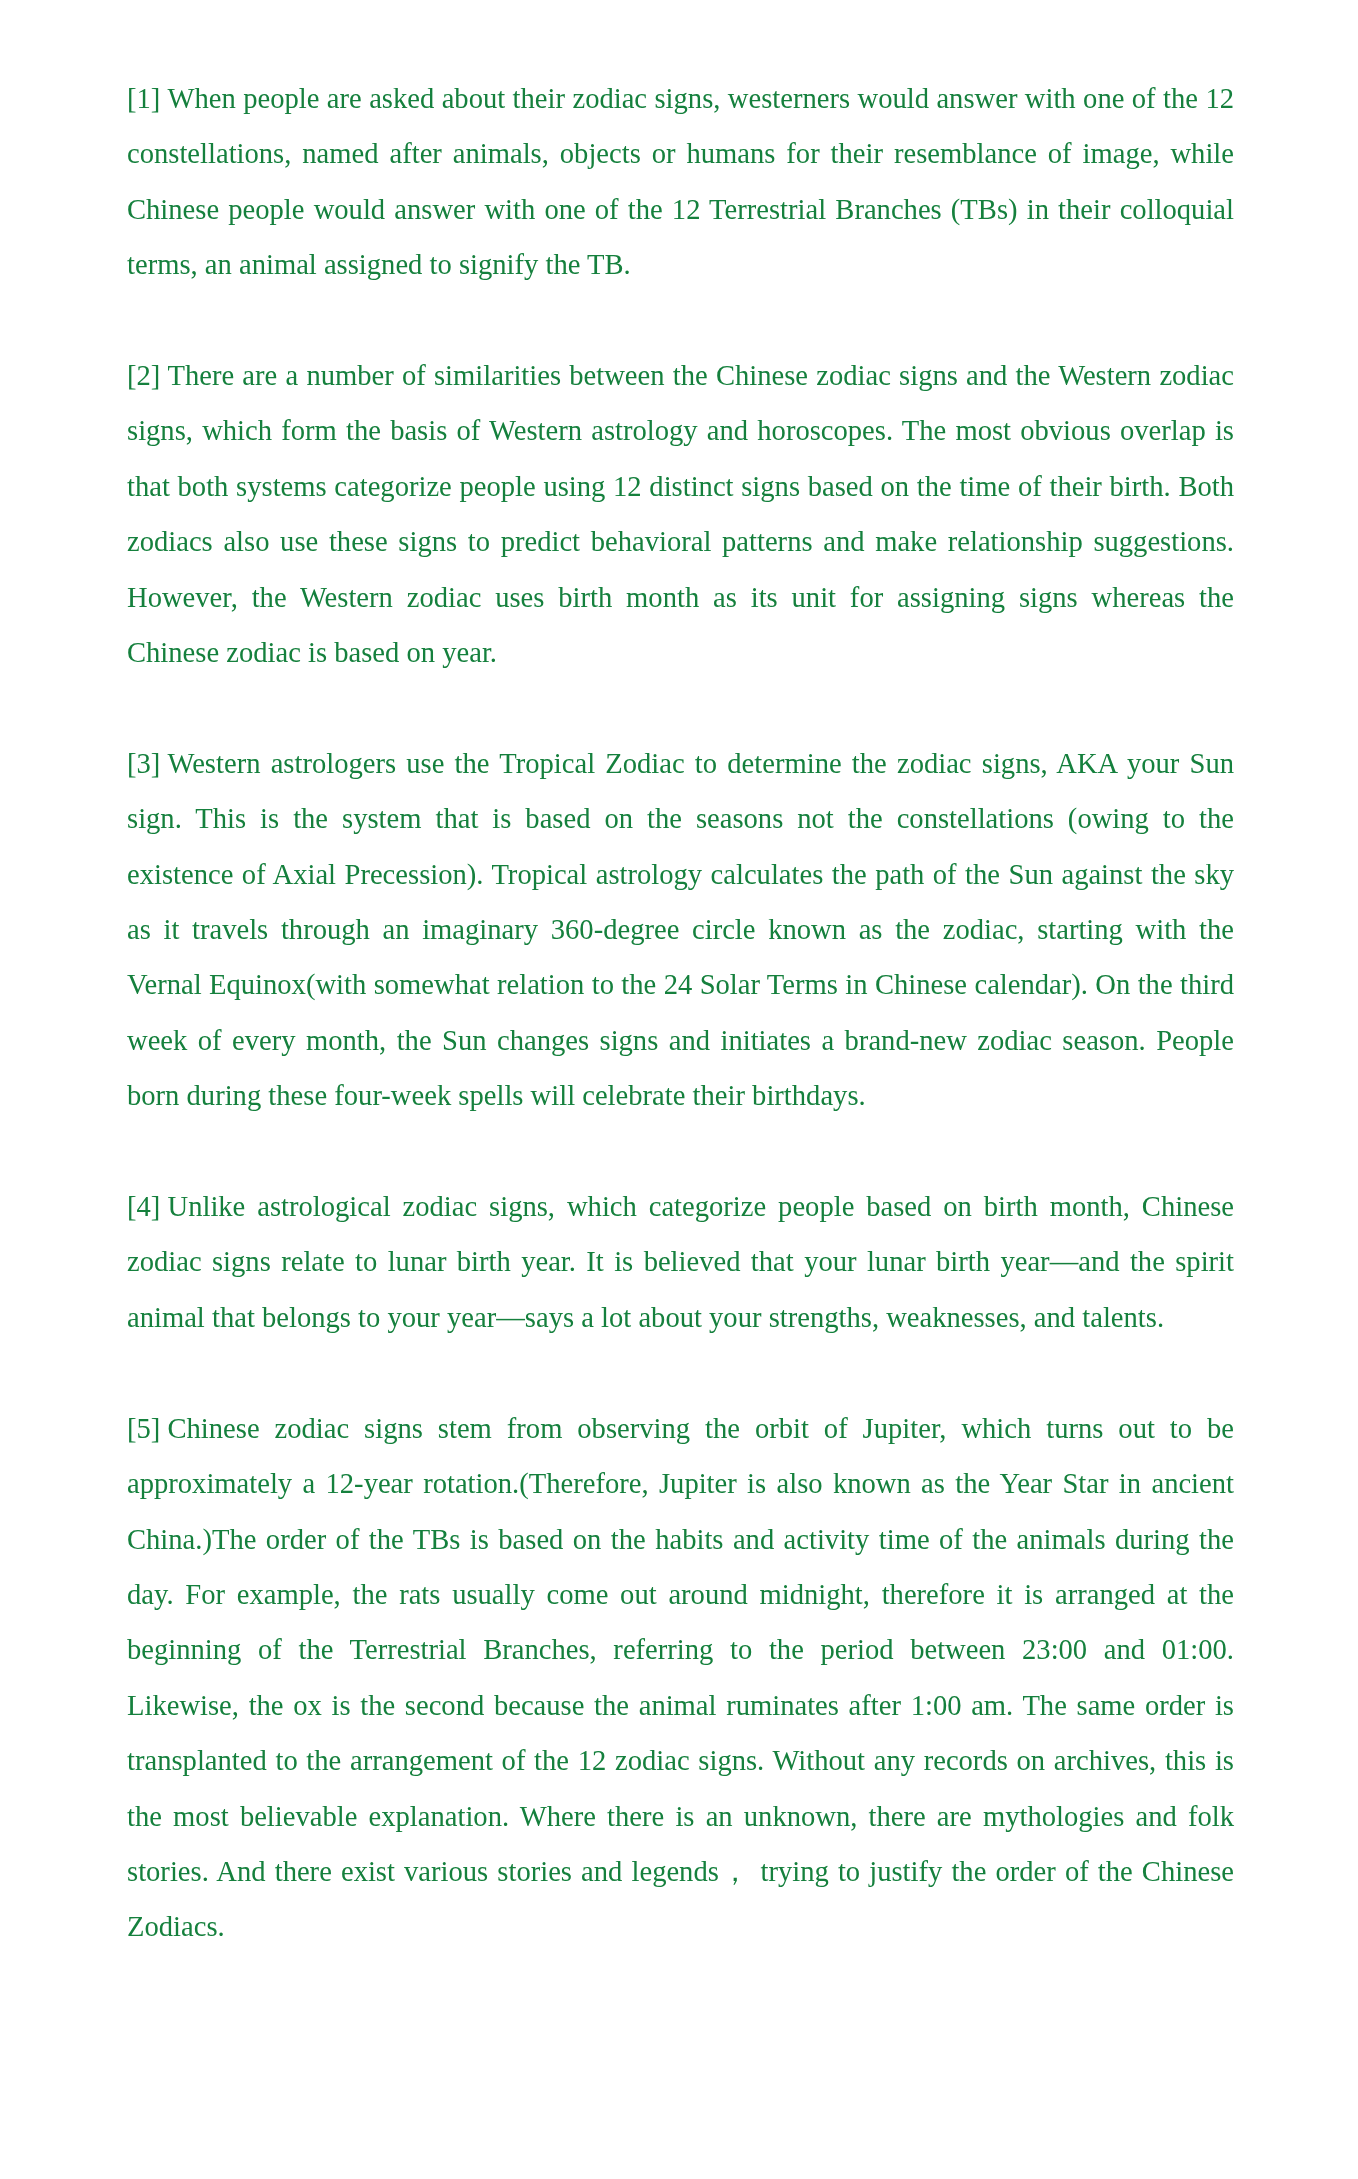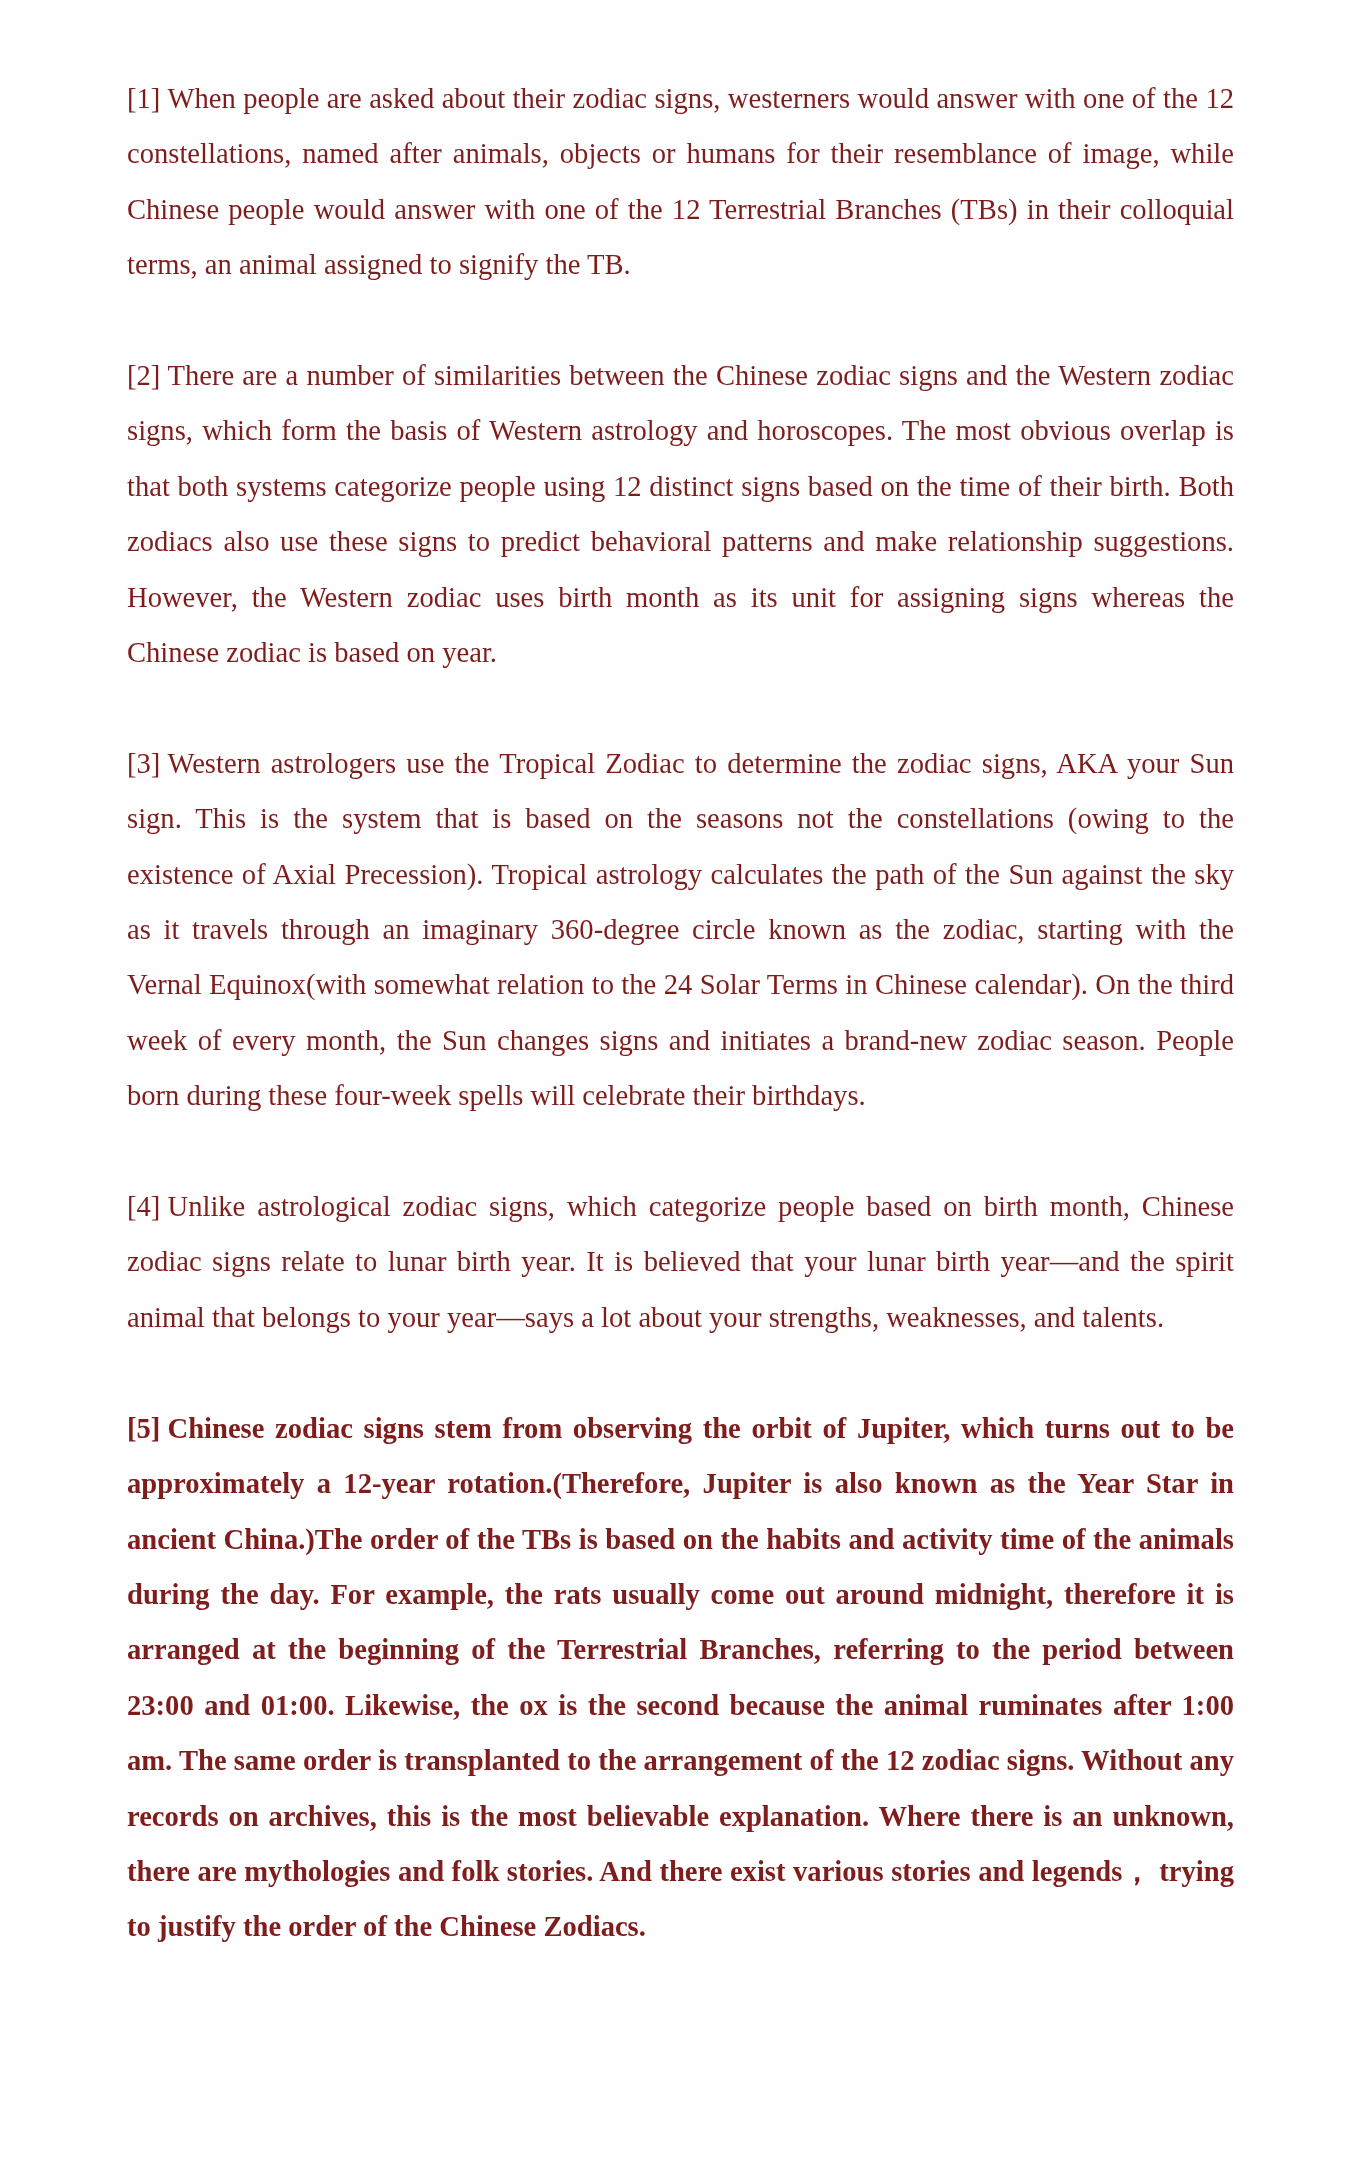--- a/index.html
+++ b/index.html
@@ -14,30 +14,29 @@
     overflow: hidden;
   }
   .page {
     position: absolute;
     left: 127px;
     top: 71px;
     width: 1107px;
     font-family: "Liberation Serif", "DejaVu Serif", serif;
     font-size: 28.6px;
     line-height: 55.4px;
-    color: #7f1d1d;
+    color: #15803d;
   }
   .para {
     margin: 0 0 55.4px 0;
     text-align: justify;
     text-justify: inter-word;
   }
   .para:last-child {
     margin-bottom: 0;
-    font-weight: bold;
   }
   .num {
     margin-right: 0.25em;
   }
 </style>
 </head>
 <body>
 
 <div class="page">
   <p class="para"><span class="num">[1]</span><span>When people are asked about their zodiac signs, westerners would answer with one of the 12 constellations, named after animals, objects or humans for their resemblance of image, while Chinese people would answer with one of the 12 Terrestrial Branches (TBs) in their colloquial terms, an animal assigned to signify the TB.</span></p>

